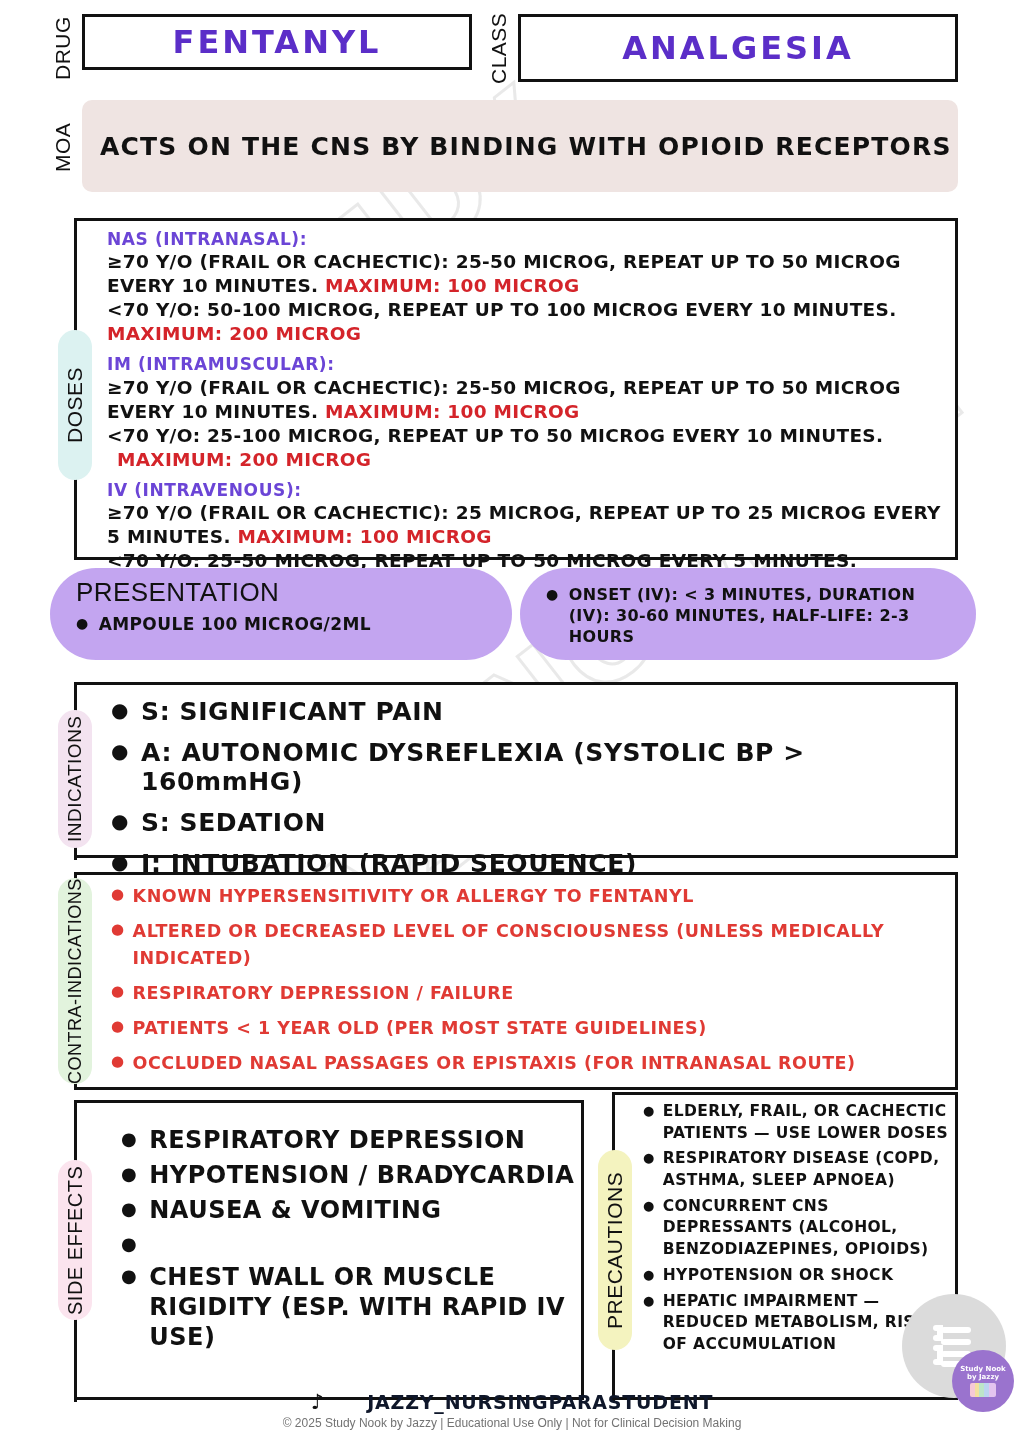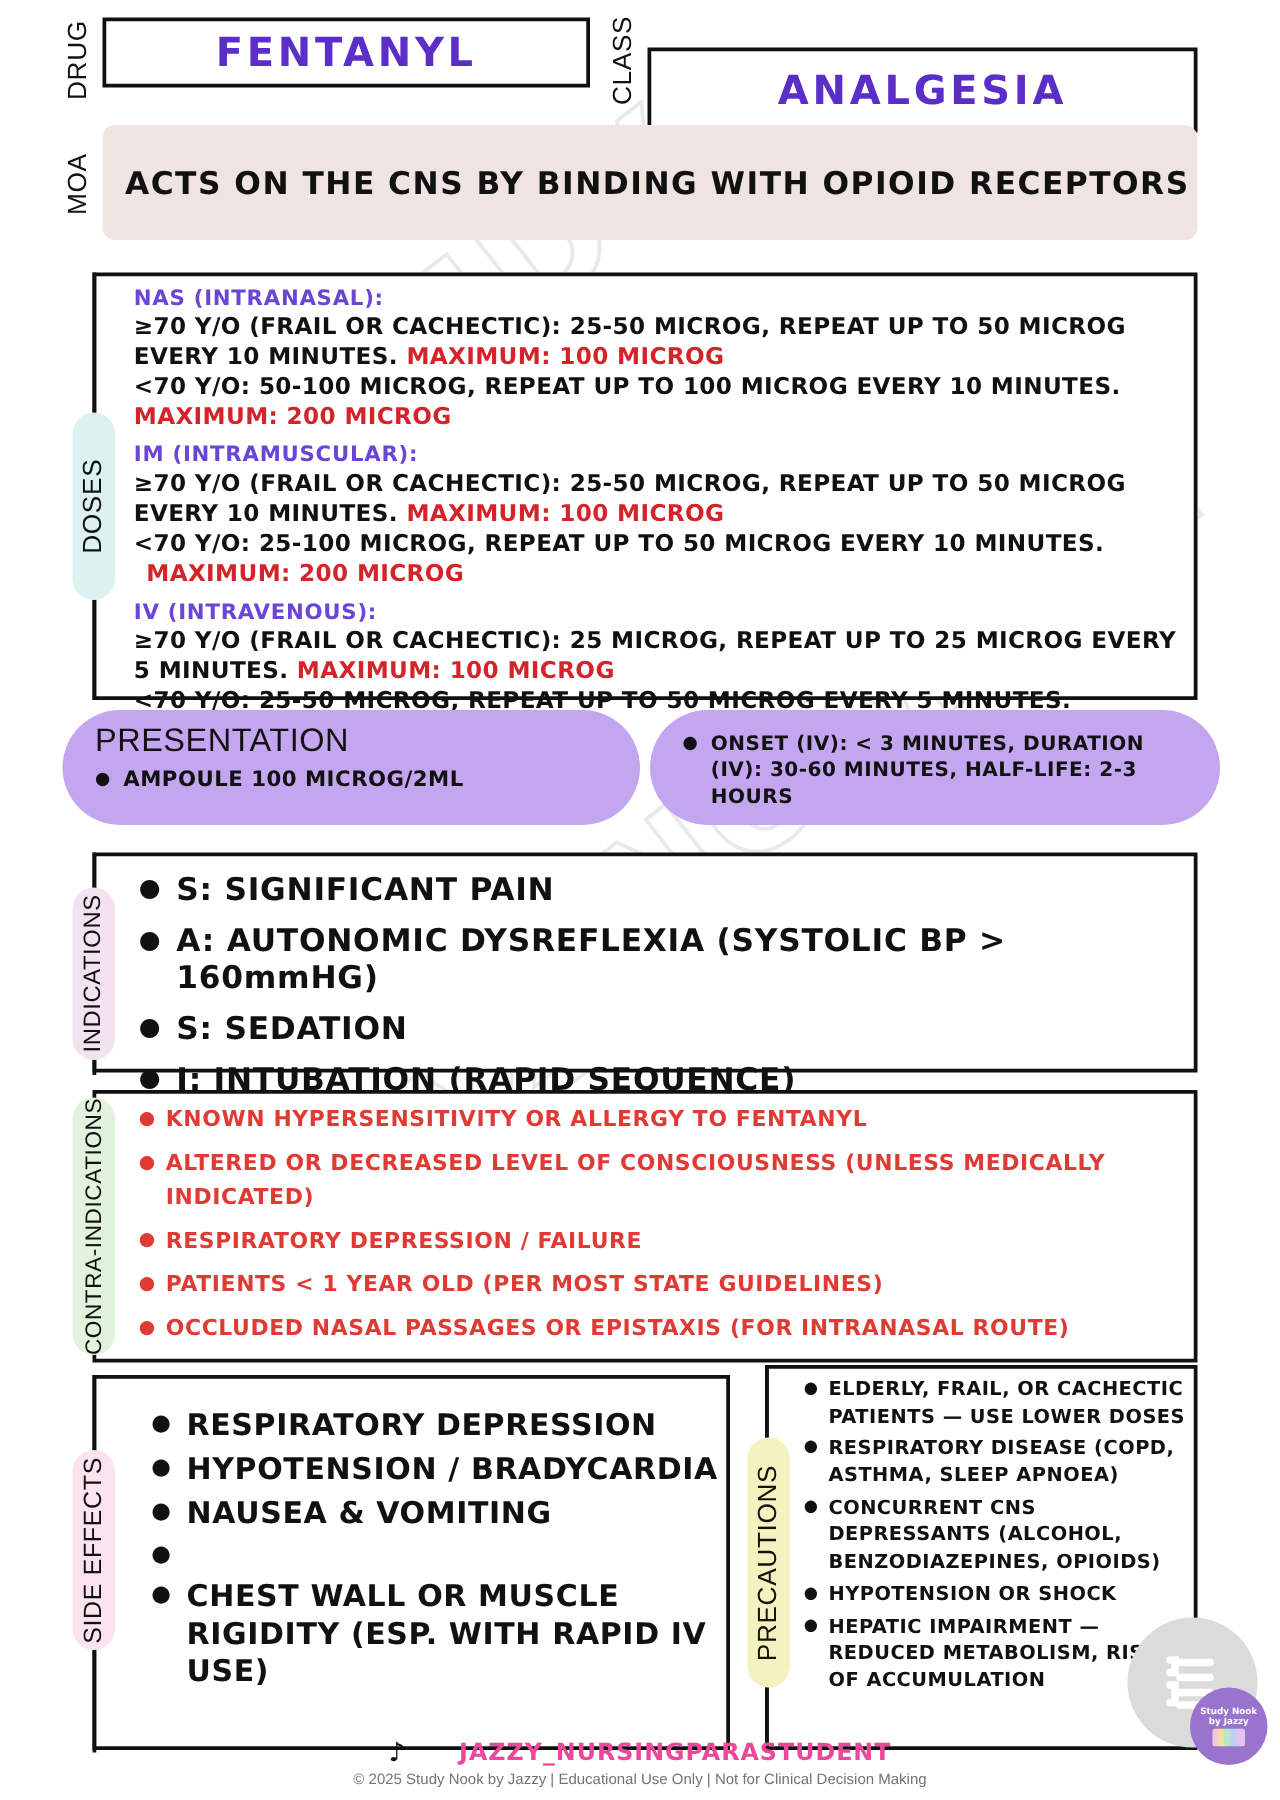--- a/index.html
+++ b/index.html
@@ -68,21 +68,21 @@
 
   .boxout {
     position: absolute;
     border: 3px solid #111;
     background: #fff;
     display: flex;
     align-items: center;
     justify-content: center;
   }
   .box-drug  { left: 82px;  top: 14px; width: 390px; height: 56px; }
-  .box-class { left: 518px; top: 14px; width: 440px; height: 68px; margin-top: 24px; }
+  .box-class { left: 518px; top: 14px; width: 440px; height: 68px; }
 
   .hand-title {
     font-family: "DejaVu Sans", sans-serif;
     font-weight: bold;
     color: #5B2EC8;
     font-size: 32px;
     letter-spacing: 3px;
   }
 
   
@@ -341,21 +341,21 @@
     color: #111;
     position: relative;
     display: inline-block;
     line-height: 1;
   }
   .handle {
     font-family: "DejaVu Sans", sans-serif;
     font-weight: bold;
     font-size: 19px;
     letter-spacing: .8px;
-    color: #ec4899;
+    color: #0f172a;
     margin-left: 35px;
   }
   .copyright {
     font-family: "Liberation Sans", sans-serif;
     font-size: 12px;
     color: #737373;
   }
 </style>
 </head>
 <body>

